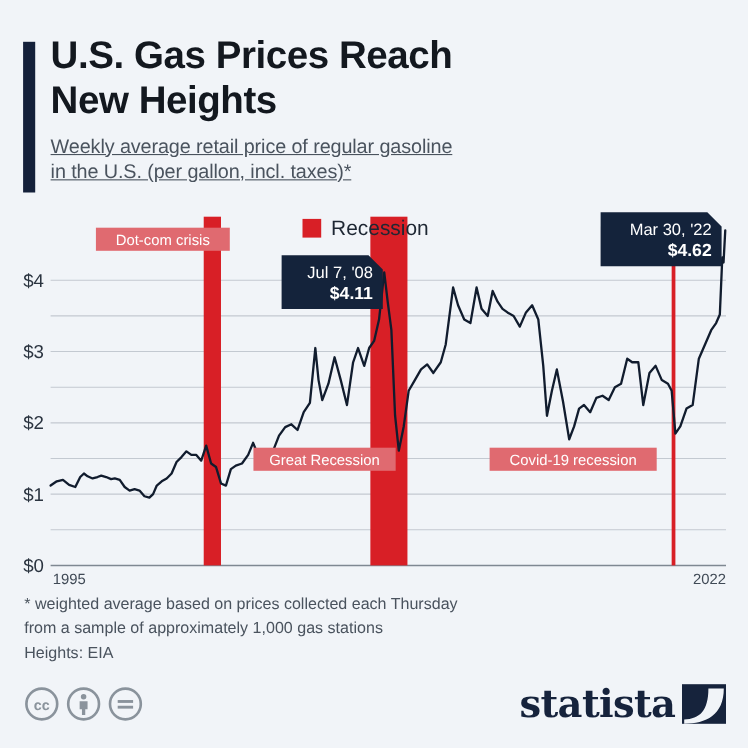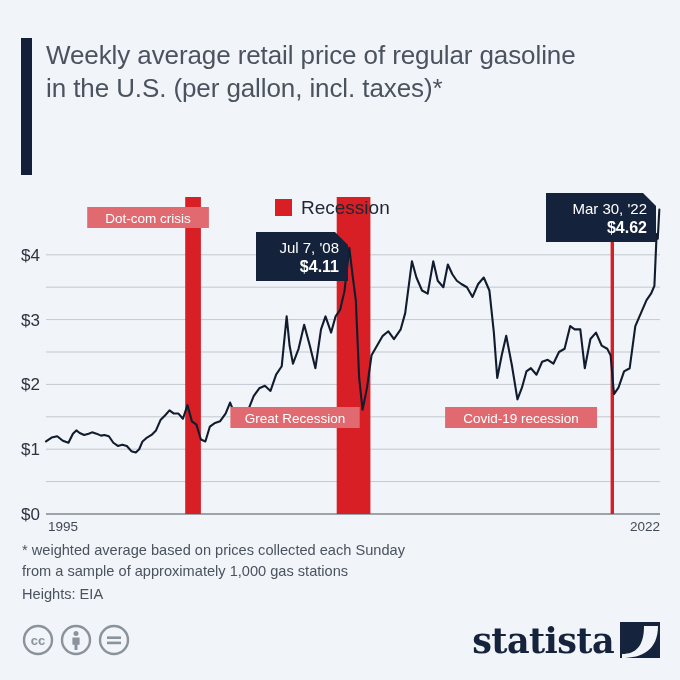--- a/index.html
+++ b/index.html
@@ -37,26 +37,27 @@
   #title {
     font-size: 35px;
     font-weight: bold;
     line-height: 1.18;
     letter-spacing: -0.4px;
     color: #13181f;
     margin: 0;
     white-space: pre-line;
   }
   #subtitle {
-    font-size: 26px;
+    font-size: 18px;
     line-height: 1.28;
     color: #4a535e;
     margin: 9px 0 0 0;
     white-space: pre-line;
     letter-spacing: -0.1px;
+    text-decoration: underline;
   }
 
   
   #chart-area {
     position: absolute;
     left: 0; top: 185px;
     width: 680px; height: 360px;
   }
   #chart-svg { display: block; }
 
@@ -134,20 +135,22 @@
     letter-spacing: -0.6px;
     line-height: 1;
   }
 </style>
 </head>
 <body>
 
 <div id="header">
   <div id="accent-bar"></div>
   <div id="title-block">
+    <h1 id="title">U.S. Gas Prices Reach
+New Heights</h1>
     <p id="subtitle">Weekly average retail price of regular gasoline
 in the U.S. (per gallon, incl. taxes)*</p>
   </div>
 </div>
 
 <div id="chart-area">
   <svg id="chart-svg" width="680" height="360" viewBox="0 0 680 360">
     <g id="grid-group">
         <line x1="46" x2="660" y1="296.6" y2="296.6" stroke="#c3c9d1" stroke-width="1"></line>
         <line x1="46" x2="660" y1="231.8" y2="231.8" stroke="#c3c9d1" stroke-width="1"></line>
@@ -204,21 +207,21 @@
         </g>
         <g>
           <path d="M546 8 H643 L656 21 V57 H546 Z" fill="#14233b"></path>
           <text x="647" y="29" text-anchor="end" class="tt-date">Mar 30, '22</text>
           <text x="647" y="48" text-anchor="end" class="tt-value">$4.62</text>
         </g>
       </g>
   </svg>
 </div>
 
-<div id="footnote">* weighted average based on prices collected each Sunday
+<div id="footnote">* weighted average based on prices collected each Thursday
    from a sample of approximately 1,000 gas stations</div>
 <div id="source">Heights: EIA</div>
 
 <div id="footer-bar">
   <div id="statista-logo">
     <span id="statista-word">statista</span>
     <svg width="40" height="40" viewBox="0 0 40 40">
       <rect x="0" y="2" width="40" height="36" fill="#16233c"></rect>
       <path d="M2 34 C 16 34, 24 26, 24 6 L 38 6 C 38 30, 22 38, 2 38 Z" fill="#f1f4f8"></path>
     </svg>

